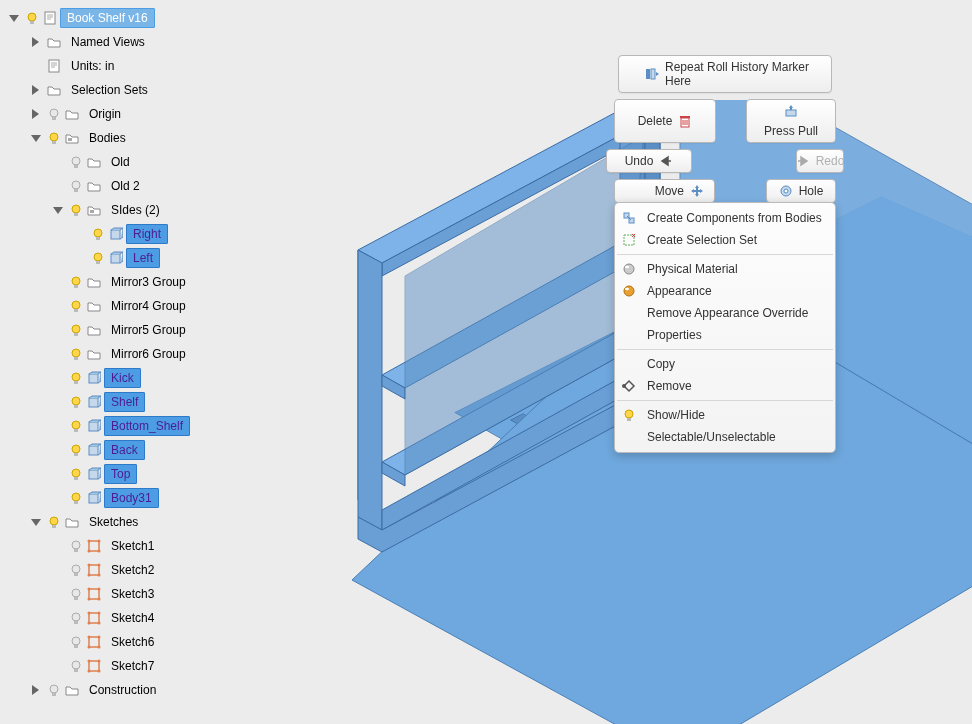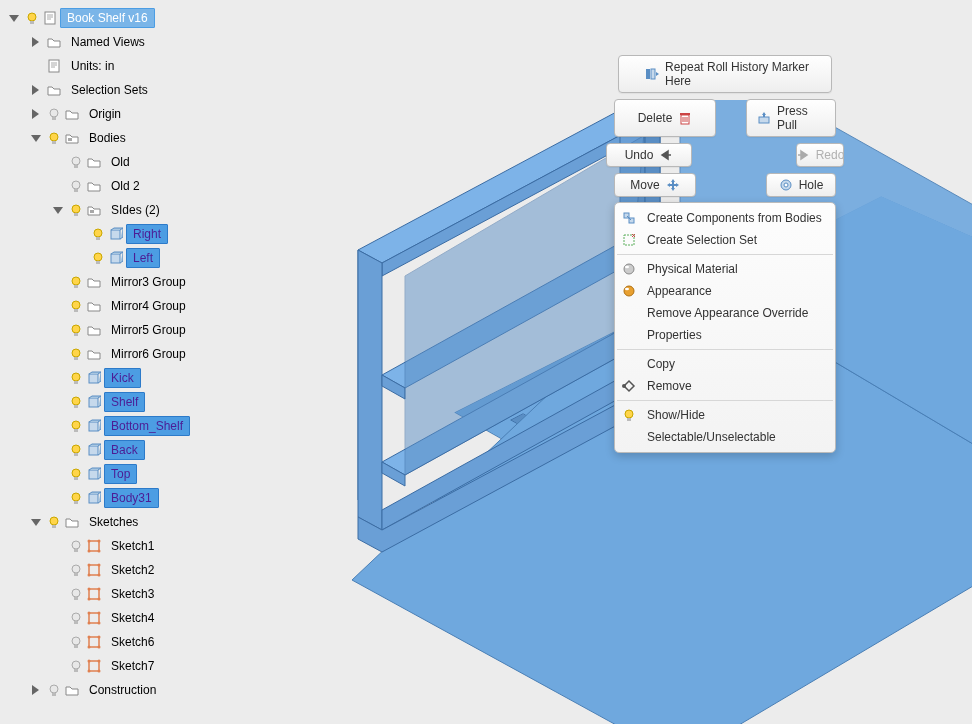--- a/index.html
+++ b/index.html
@@ -670,21 +670,21 @@
   </div>
   <div class="btn-row" style="justify-content:space-between;">
     <div class="btn" style="width:102px; justify-content:center;">
       <span>Delete</span>
       <span class="ic">
           <svg width="14" height="14">
             <use href="#i-delete"></use>
           </svg>
         </span>
     </div>
-    <div class="btn" style="width:90px; justify-content:center;">
+    <div class="btn" style="width:90px; justify-content:center;flex-direction:column;">
       <span class="ic">
           <svg width="14" height="14">
             <use href="#i-presspull"></use>
           </svg>
         </span>
       <span>Press Pull</span>
     </div>
   </div>
   <div class="btn-row" style="justify-content:space-between;">
     <div class="btn" style="width:86px; justify-content:center; margin-left:-8px;">
@@ -698,21 +698,21 @@
     <div class="btn disabled" style="width:48px; justify-content:center; margin-right:-8px;">
       <span class="ic">
           <svg width="14" height="14">
             <use href="#i-arrow-redo"></use>
           </svg>
         </span>
       <span>Redo</span>
     </div>
   </div>
   <div class="btn-row" style="justify-content:space-between;">
-    <div class="btn" style="width:82px; justify-content:center;">
+    <div class="btn" style="width:101px; justify-content:flex-end;">
       <span>Move</span>
       <span class="ic">
           <svg width="14" height="14">
             <use href="#i-move"></use>
           </svg>
         </span>
     </div>
     <div class="btn" style="width:70px; justify-content:center;">
       <span class="ic">
           <svg width="14" height="14">

